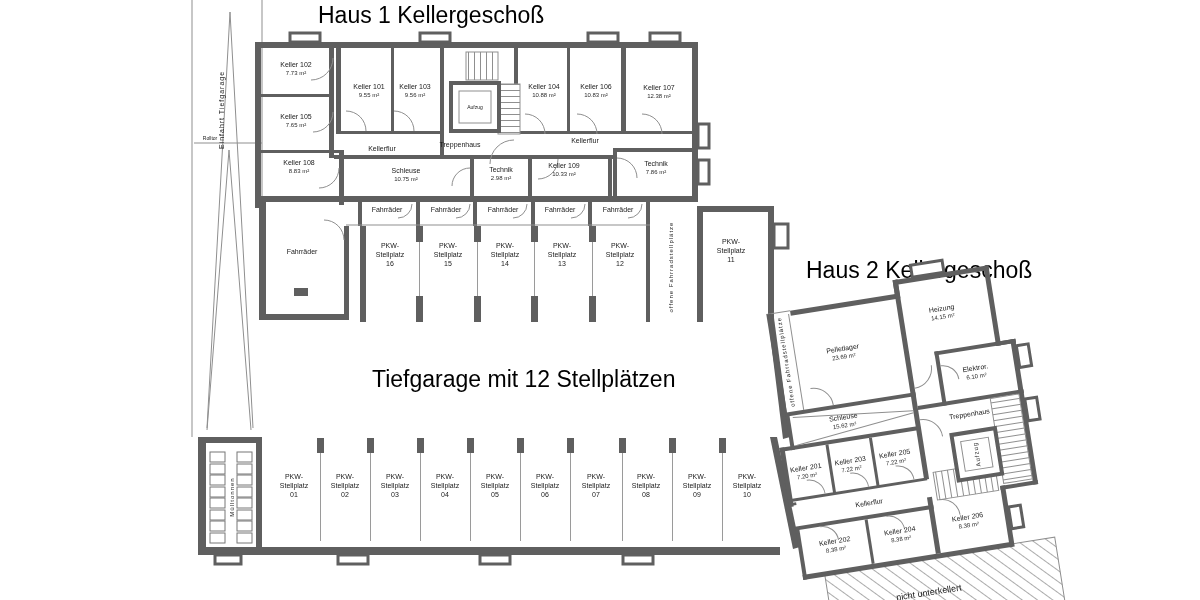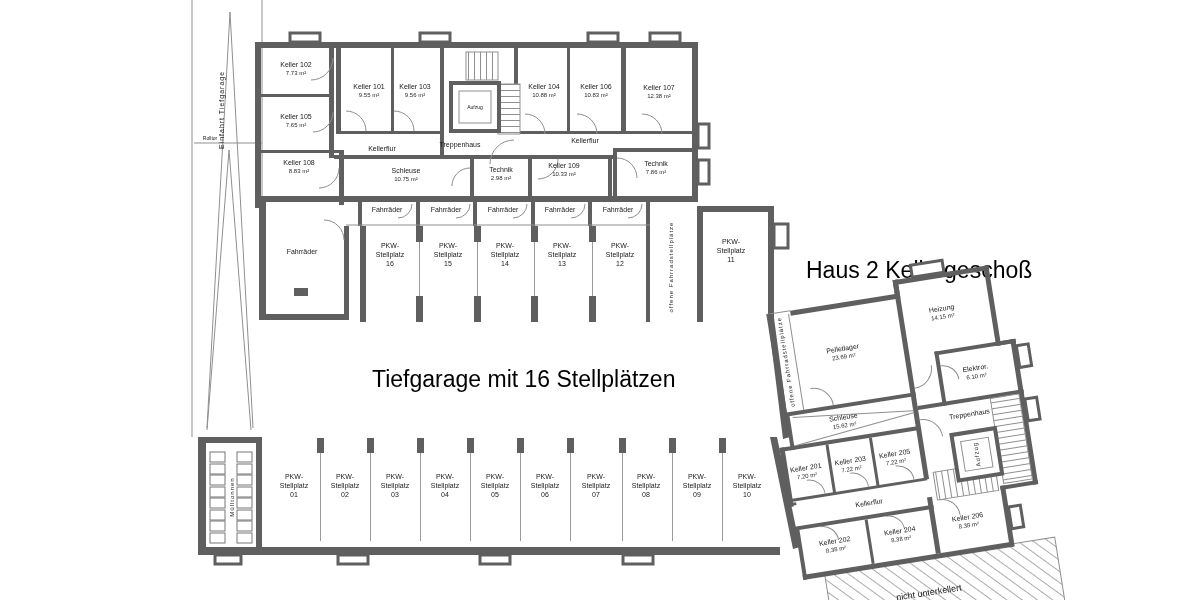--- a/index.html
+++ b/index.html
@@ -184,22 +184,23 @@
     <path class="t" d="M470,168 A18,18 0 0 0 452,186"></path>
     <path class="t" d="M514,140 A24,24 0 0 0 490,164"></path>
     <path class="t" d="M412,204 A14,14 0 0 1 398,218"></path>
     <path class="t" d="M470,204 A14,14 0 0 1 456,218"></path>
     <path class="t" d="M527,204 A14,14 0 0 1 513,218"></path>
     <path class="t" d="M585,204 A14,14 0 0 1 571,218"></path>
     <path class="t" d="M642,204 A14,14 0 0 1 628,218"></path>
     <path class="t" d="M344,240 A20,20 0 0 0 324,220"></path>
   </svg>
 
+  <div class="title" style="left:318px;top:2px">Haus 1 Kellergeschoß</div>
   <div class="title" style="left:806px;top:257px">Haus 2 Kellergeschoß</div>
-  <div class="title" style="left:372px;top:366px">Tiefgarage mit 16 Stellplätzen</div>
+  <div class="title" style="left:372px;top:366px">Tiefgarage mit 12 Stellplätzen</div>
 
   <div class="rl" style="left:296px;top:69px">
     <span class="rn">Keller 102</span>
       <span class="ra">7.73 m²</span>
     </div>
   <div class="rl" style="left:296px;top:121px">
     <span class="rn">Keller 105</span>
       <span class="ra">7.65 m²</span>
     </div>
   <div class="rl" style="left:299px;top:167px">

